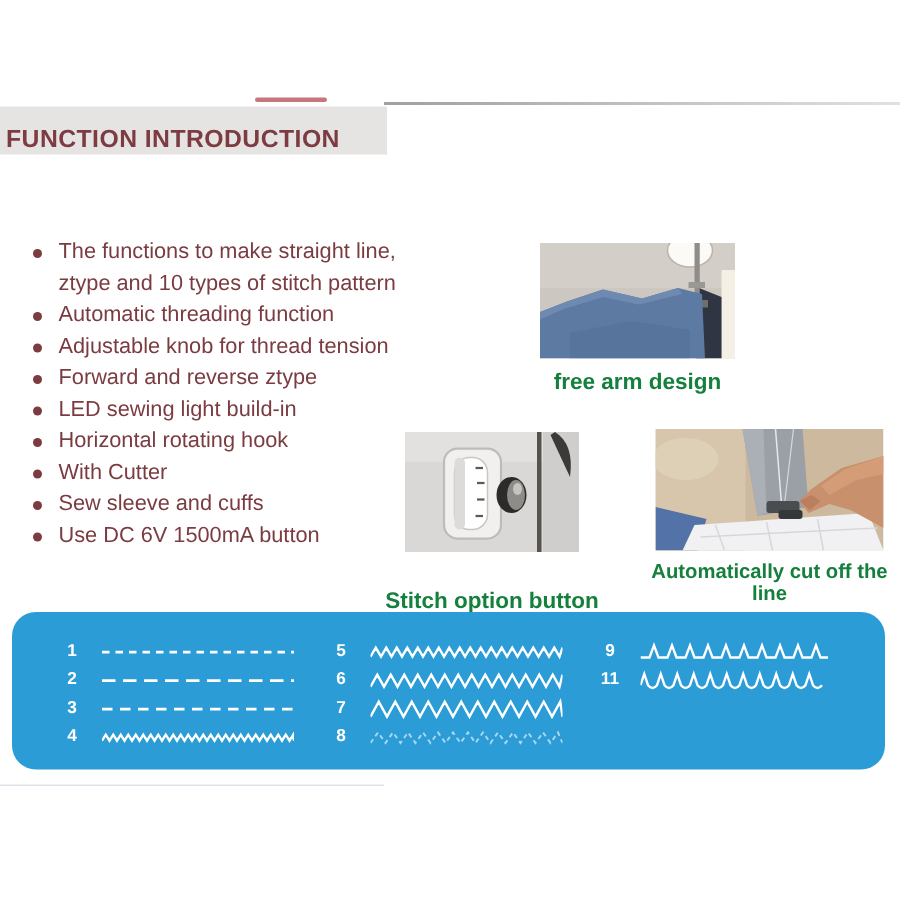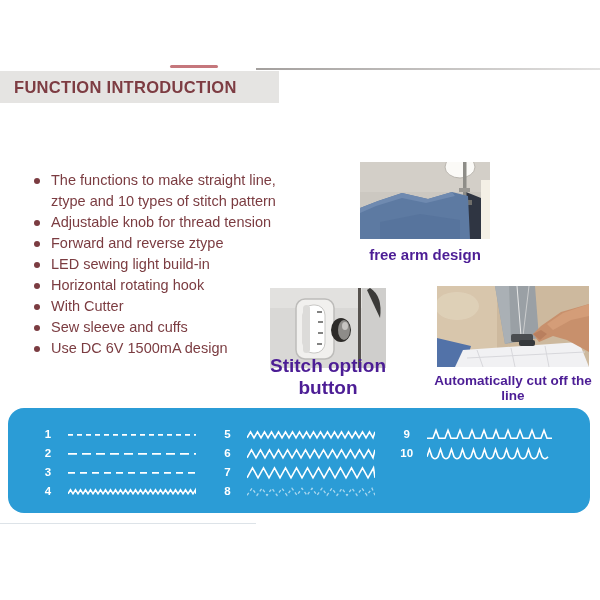--- a/index.html
+++ b/index.html
@@ -6,37 +6,37 @@
   body{
     width:600px;height:600px;position:relative;background:#ffffff;
     font-family:"Liberation Sans", sans-serif;overflow:hidden;
   }
   
   .top-rule{position:absolute;left:256px;top:68px;width:344px;height:2px;
     background:linear-gradient(to right,#a39f9d,#e2e1e0);}
   .red-fragment{position:absolute;left:170px;top:65px;width:48px;height:3px;
     background:#b24a50;opacity:.75;border-radius:2px;}
   
-  .header-bar{position:absolute;left:0;top:71px;width:279px;height:32px;
-    background:#e5e4e2;display:flex;align-items:center;box-sizing:border-box;padding-left:14px;}
+  .header-bar{position:absolute;left:0;top:71px;width:258px;height:32px;
+    background:#e5e4e2;display:flex;align-items:flex-end;box-sizing:border-box;padding-left:4px;}
   .header-title{font-size:16.5px;font-weight:bold;color:#7d3c42;letter-spacing:.3px;}
   
   .features{position:absolute;left:20px;top:158px;width:276px;}
-  .features ul{list-style:none;margin:12px;padding:0;}
+  .features ul{list-style:none;margin:0;padding:0;}
   .features li{position:relative;padding-left:19px;color:#7b3c41;
     font-size:14.5px;line-height:21px;}
   .features li::before{content:"";position:absolute;left:2px;top:8px;width:6px;height:6px;
     border-radius:50%;background:#7b3c41;}
   
   .photo{position:absolute;display:block;}
-  .caption{position:absolute;text-align:center;color:#4c1d95;font-weight:bold;}
+  .caption{position:absolute;text-align:center;color:#15803d;font-weight:bold;}
   #photo-free-arm{left:360px;top:162px;width:130px;height:77px;}
   #caption-free-arm{left:348px;top:246px;width:154px;font-size:15px;}
   #photo-dial{left:270px;top:288px;width:116px;height:80px;}
-  #caption-dial{left:256px;top:355px;width:144px;font-size:19px;}
+  #caption-dial{left:256px;top:392px;width:144px;font-size:15px;}
   #photo-cut{left:437px;top:286px;width:152px;height:81px;}
   #caption-cut{left:424px;top:373px;width:178px;font-size:13.5px;}
   
   .stitch-panel{position:absolute;left:8px;top:408px;width:582px;height:105px;
     border-radius:16px;box-sizing:border-box;
     padding:17px 26px 13px 30px;
     display:grid;grid-template-rows:repeat(4,1fr);grid-auto-flow:column;
     grid-auto-columns:1fr;column-gap:12px;}
   .stitch-row{display:flex;align-items:center;gap:10px;}
   .stitch-num{width:20px;text-align:center;color:#ffffff;font-weight:bold;font-size:11.5px;}
@@ -51,35 +51,36 @@
 
 <div class="header-bar" style="background: rgb(229, 228, 226);">
   <span class="header-title" style="color: rgb(125, 60, 66);">FUNCTION INTRODUCTION</span>
 </div>
 
 <div class="features">
   <ul>
 
       <li>The functions to make straight line, ztype and 10 types of stitch pattern</li>
 
+      <li>Automatic threading function</li>
 
 
       <li>Adjustable knob for thread tension</li>
 
       <li>Forward and reverse ztype</li>
 
       <li>LED sewing light build-in</li>
 
       <li>Horizontal rotating hook</li>
 
       <li>With Cutter</li>
 
       <li>Sew sleeve and cuffs</li>
 
-      <li>Use DC 6V 1500mA design</li>
+      <li>Use DC 6V 1500mA button</li>
     </ul>
 </div>
 
 <svg id="photo-free-arm" class="photo" viewBox="0 0 130 77">
   <rect x="0" y="0" width="130" height="77" fill="#ccc8c1"></rect>
   <rect x="0" y="0" width="130" height="30" fill="#d3cfc8"></rect>
   <rect x="121" y="18" width="9" height="59" fill="#f4f0e6"></rect>
   <polygon points="106,30 121,36 121,77 104,77" fill="#2f3542"></polygon>
   <ellipse cx="100" cy="5" rx="15" ry="11" fill="#fbfaf7" stroke="#b9b5ae" stroke-width="1"></ellipse>
   <rect x="103" y="0" width="3.5" height="42" fill="#8e8d88"></rect>
@@ -193,20 +194,20 @@
     </div>
 
     <div class="stitch-row">
       <span class="stitch-num">9</span>
       <svg class="stitch-svg" viewBox="0 0 128 16">
         <path d="M0,12.3 h6 l3,-8 l3,8 h6 l3,-8 l3,8 h6 l3,-8 l3,8 h6 l3,-8 l3,8 h6 l3,-8 l3,8 h6 l3,-8 l3,8 h6 l3,-8 l3,8 h6 l3,-8 l3,8 h6 l3,-8 l3,8 h6 l3,-8 l3,8 h5" fill="none" stroke="#ffffff" stroke-width="1.6"></path>
       </svg>
     </div>
 
     <div class="stitch-row">
-      <span class="stitch-num">10</span>
+      <span class="stitch-num">11</span>
       <svg class="stitch-svg" viewBox="0 0 128 16">
         <path d="M0,11.8 l2.5,-7.5 l2.5,7.5 c2,2.5 4,2.5 6,0 l2.5,-7.5 l2.5,7.5 c2,2.5 4,2.5 6,0 l2.5,-7.5 l2.5,7.5 c2,2.5 4,2.5 6,0 l2.5,-7.5 l2.5,7.5 c2,2.5 4,2.5 6,0 l2.5,-7.5 l2.5,7.5 c2,2.5 4,2.5 6,0 l2.5,-7.5 l2.5,7.5 c2,2.5 4,2.5 6,0 l2.5,-7.5 l2.5,7.5 c2,2.5 4,2.5 6,0 l2.5,-7.5 l2.5,7.5 c2,2.5 4,2.5 6,0 l2.5,-7.5 l2.5,7.5 c2,2.5 4,2.5 6,0 l2.5,-7.5 l2.5,7.5 c2,2.5 4,2.5 6,0 l2.5,-7.5 l2.5,7.5 c2,2.5 4,2.5 6,0" fill="none" stroke="#ffffff" stroke-width="1.6"></path>
       </svg>
     </div>
   </div>
 
 <div class="bottom-line"></div>
 
 </body></html>

